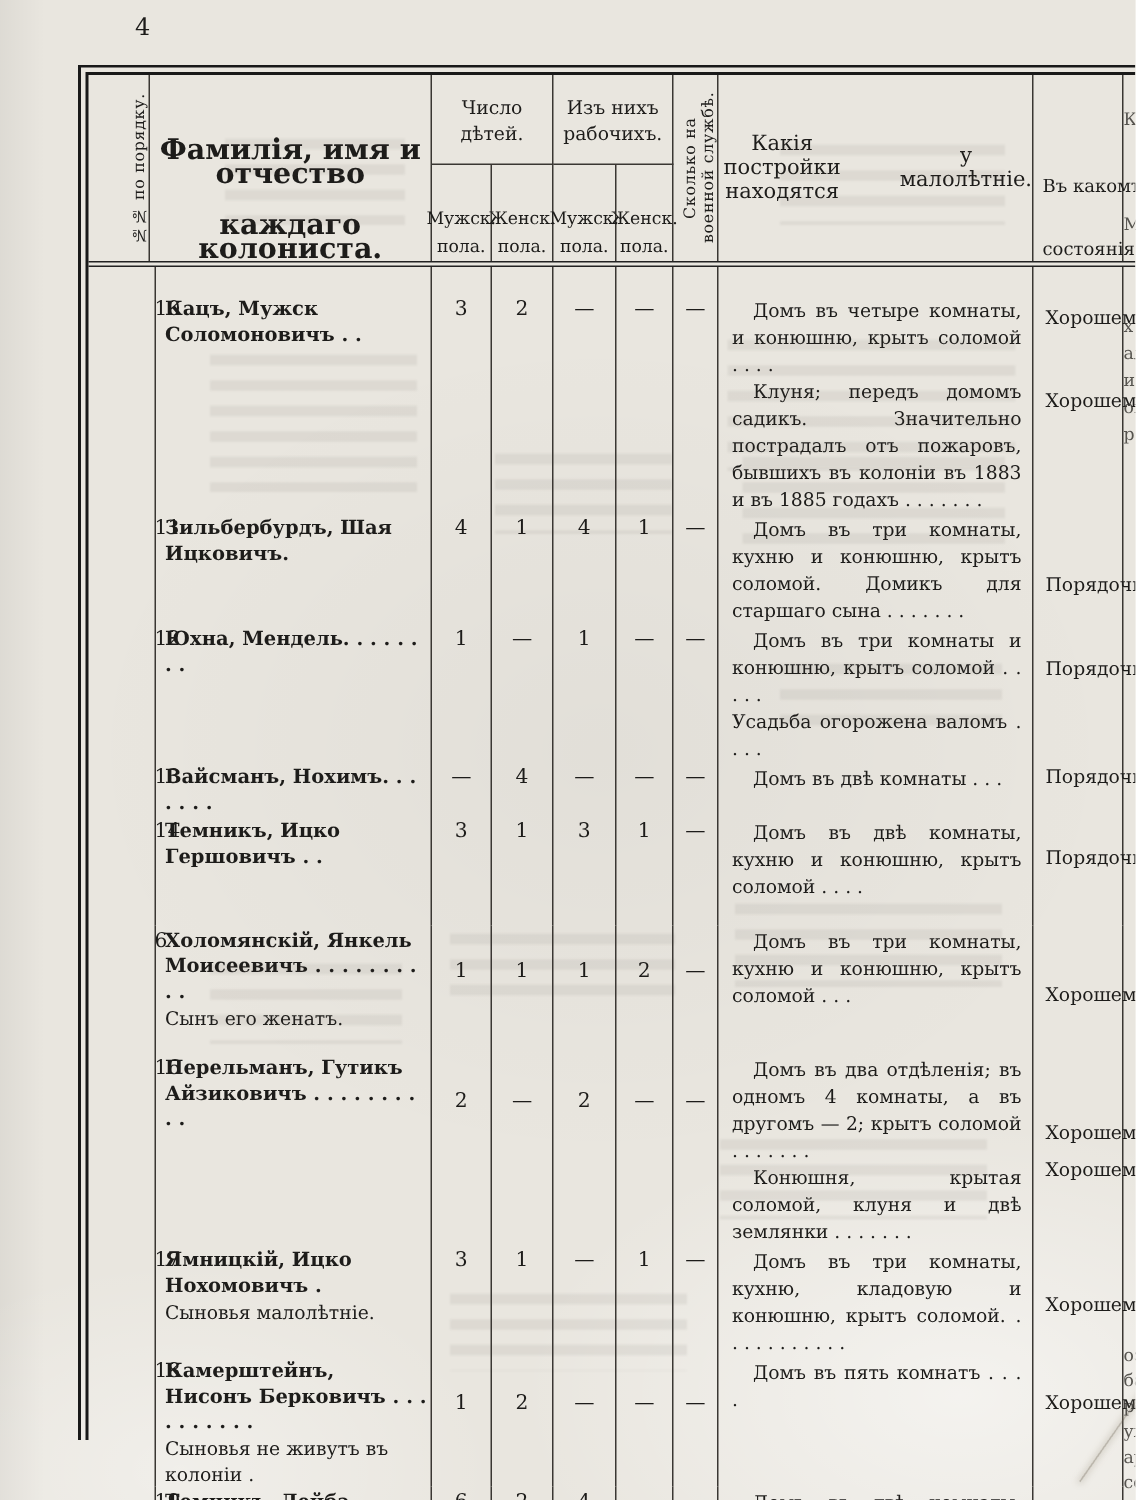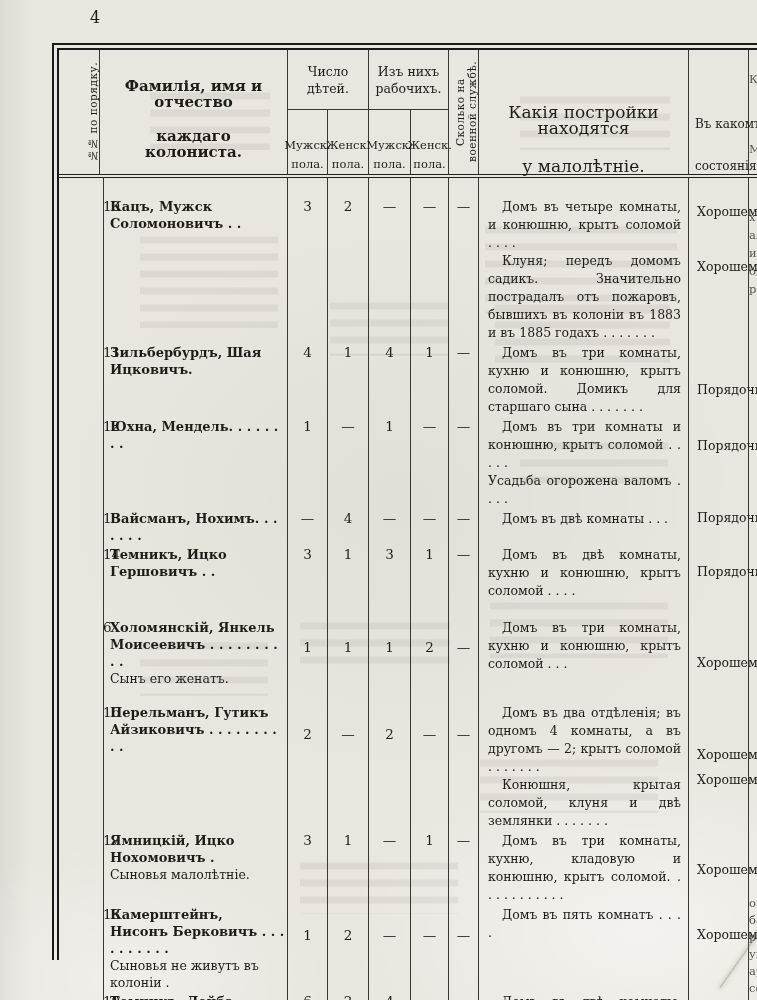--- a/index.html
+++ b/index.html
@@ -32,24 +32,24 @@
     grid-template-columns:41px 188px 40px 41px 42px 38px 30px 210px 60px 1fr;
     grid-template-rows:60px 1fr;
   }
   .th{border-right:1px solid #3a3733;box-sizing:border-box;display:flex;align-items:center;justify-content:flex-end;text-align:center;}
   .th.span2{grid-row:1 / span 2;}
   .vert{
     writing-mode:vertical-rl;transform:rotate(180deg);
     font-size:10.5px;line-height:12px;letter-spacing:.5px;
     padding:4px 0;
   }
-  .th-name{flex-direction:column;font-weight:bold;font-size:15px;line-height:16px;gap:18px;padding:14px 6px;}
+  .th-name{flex-direction:column;font-weight:bold;font-size:19px;line-height:16px;gap:18px;padding:0 6px;}
   .th-group{font-size:12.5px;line-height:17px;border-bottom:1px solid #3a3733;padding:2px 4px;}
   .th-sub{font-size:11.5px;line-height:19px;flex-direction:column;}
-  .th-build{flex-direction:column;font-size:17px;line-height:16px;gap:22px;}
+  .th-build{flex-direction:row;font-size:14px;line-height:16px;gap:36px;}
   .th-cond{flex-direction:column;font-size:12px;line-height:16px;gap:26px;align-items:flex-start;padding-left:6px;white-space:nowrap;overflow:visible;}
   .th-edge{border-right:none;}
   
   .tbody{position:relative;}
   .row{
     display:grid;
     grid-template-columns:41px 188px 40px 41px 42px 38px 30px 210px 60px 1fr;
     box-sizing:border-box;
   }
   .cell{border-right:1px solid #3a3733;box-sizing:border-box;padding-top:2px;}

